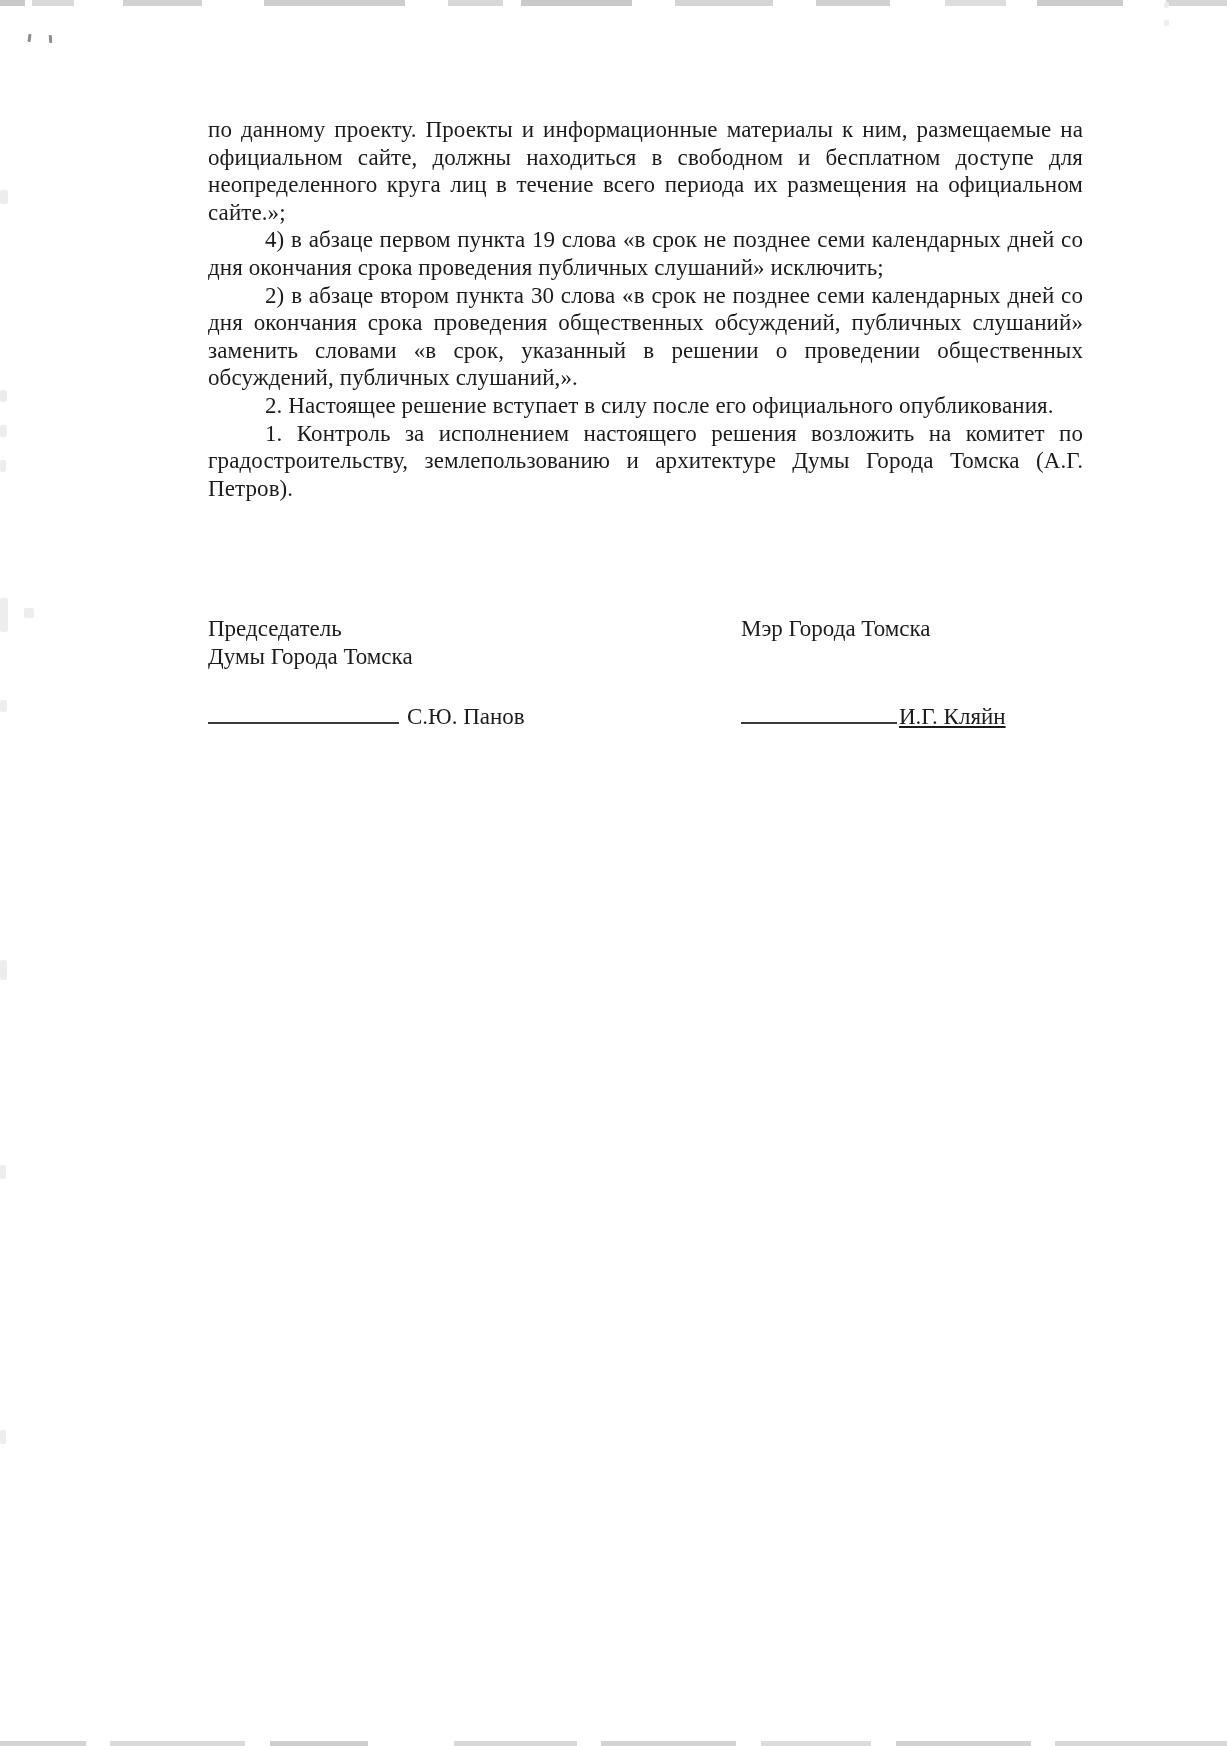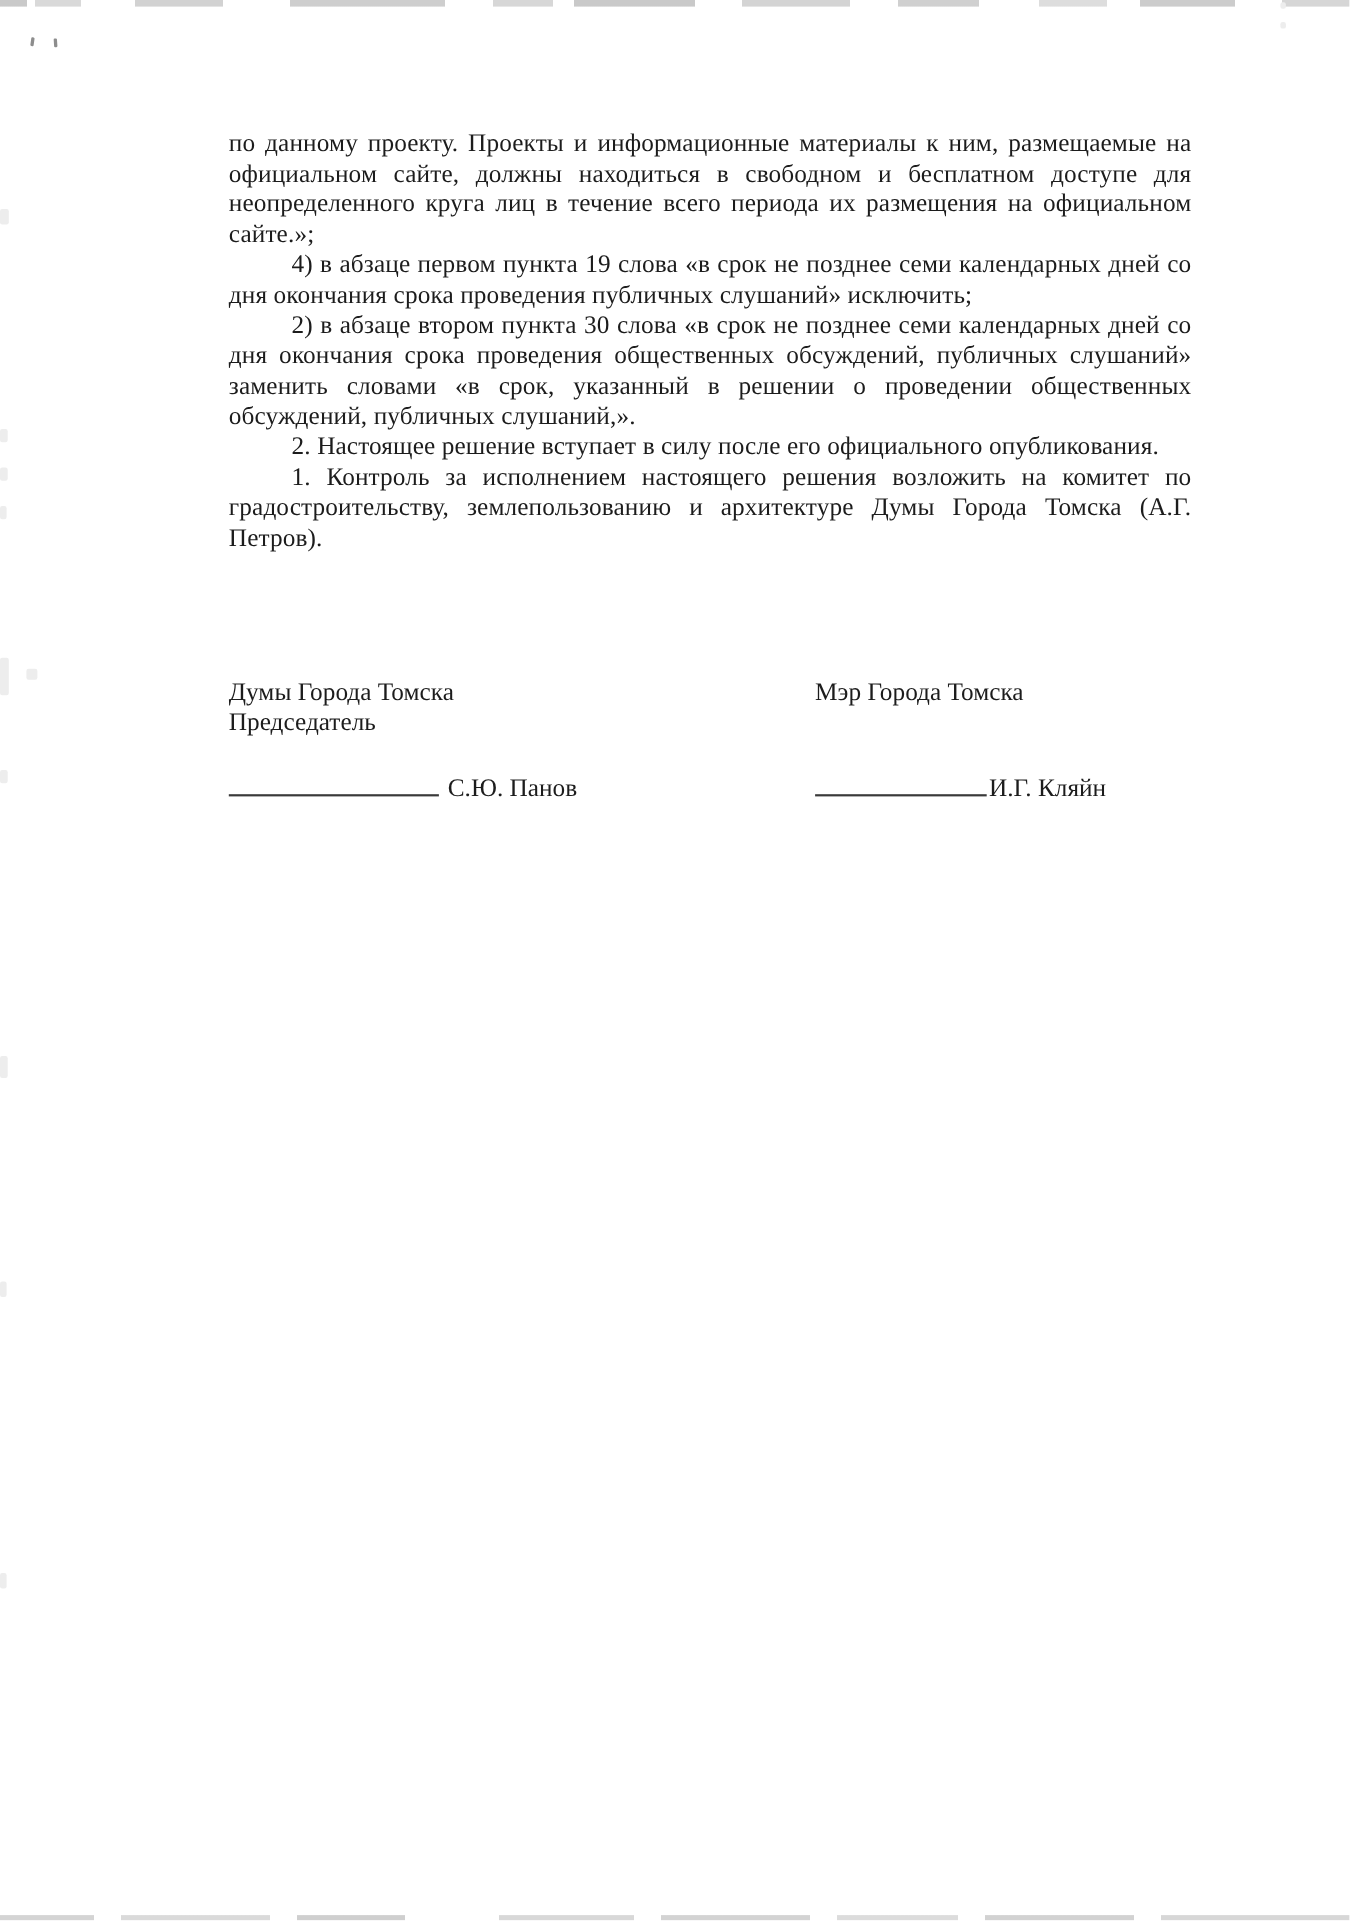--- a/index.html
+++ b/index.html
@@ -90,21 +90,21 @@
   .signatures {
     position: relative;
     margin-top: 113px;
     height: 120px;
     font-size: 23px;
     line-height: 27.6px;
   }
   .sig-left  { position: absolute; left: 0;    top: 0; }
   .sig-right { position: absolute; left: 533px; top: 0; }
   .sig-line-row { margin-top: 27px; white-space: nowrap; }
-  .sig-right .sig-line-row { margin-top: 55px; }
+  .sig-right .sig-line-row { margin-top: 55px; text-decoration: underline; }
   .sig-rule {
     display: inline-block;
     border-bottom: 2px solid #3a3a3a;
     height: 24px;
     vertical-align: baseline;
   }
   .sig-rule-left  { width: 191px; margin-right: 8px; }
   .sig-rule-right { width: 156px; margin-right: 2px; }
 </style>
 </head>
@@ -131,22 +131,22 @@
 
   <div class="doc">
     <p>по данному проекту. Проекты и информационные материалы к ним, размещаемые на официальном сайте, должны находиться в свободном и бесплатном доступе для неопределенного круга лиц в течение всего периода их размещения на официальном сайте.»;</p>
     <p class="indent">4) в абзаце первом пункта 19 слова «в срок не позднее семи календарных дней со дня окончания срока проведения публичных слушаний» исключить;</p>
     <p class="indent">2) в абзаце втором пункта 30 слова «в срок не позднее семи календарных дней со дня окончания срока проведения общественных обсуждений, публичных слушаний» заменить словами «в срок, указанный в решении о проведении общественных обсуждений, публичных слушаний,».</p>
     <p class="indent">2. Настоящее решение вступает в силу после его официального опубликования.</p>
     <p class="indent">1. Контроль за исполнением настоящего решения возложить на комитет по градостроительству, землепользованию и архитектуре Думы Города Томска (А.Г. Петров).</p>
 
     <div class="signatures">
       <div class="sig-left">
+        <div>Председатель</div>
         <div>Думы Города Томска</div>
-        <div>Председатель</div>
         <div class="sig-line-row">
           <span class="sig-rule sig-rule-left"></span><span>С.Ю. Панов</span>
         </div>
       </div>
       <div class="sig-right">
         <div>Мэр Города Томска</div>
         <div class="sig-line-row">
           <span class="sig-rule sig-rule-right"></span><span>И.Г. Кляйн</span>
         </div>
       </div>

